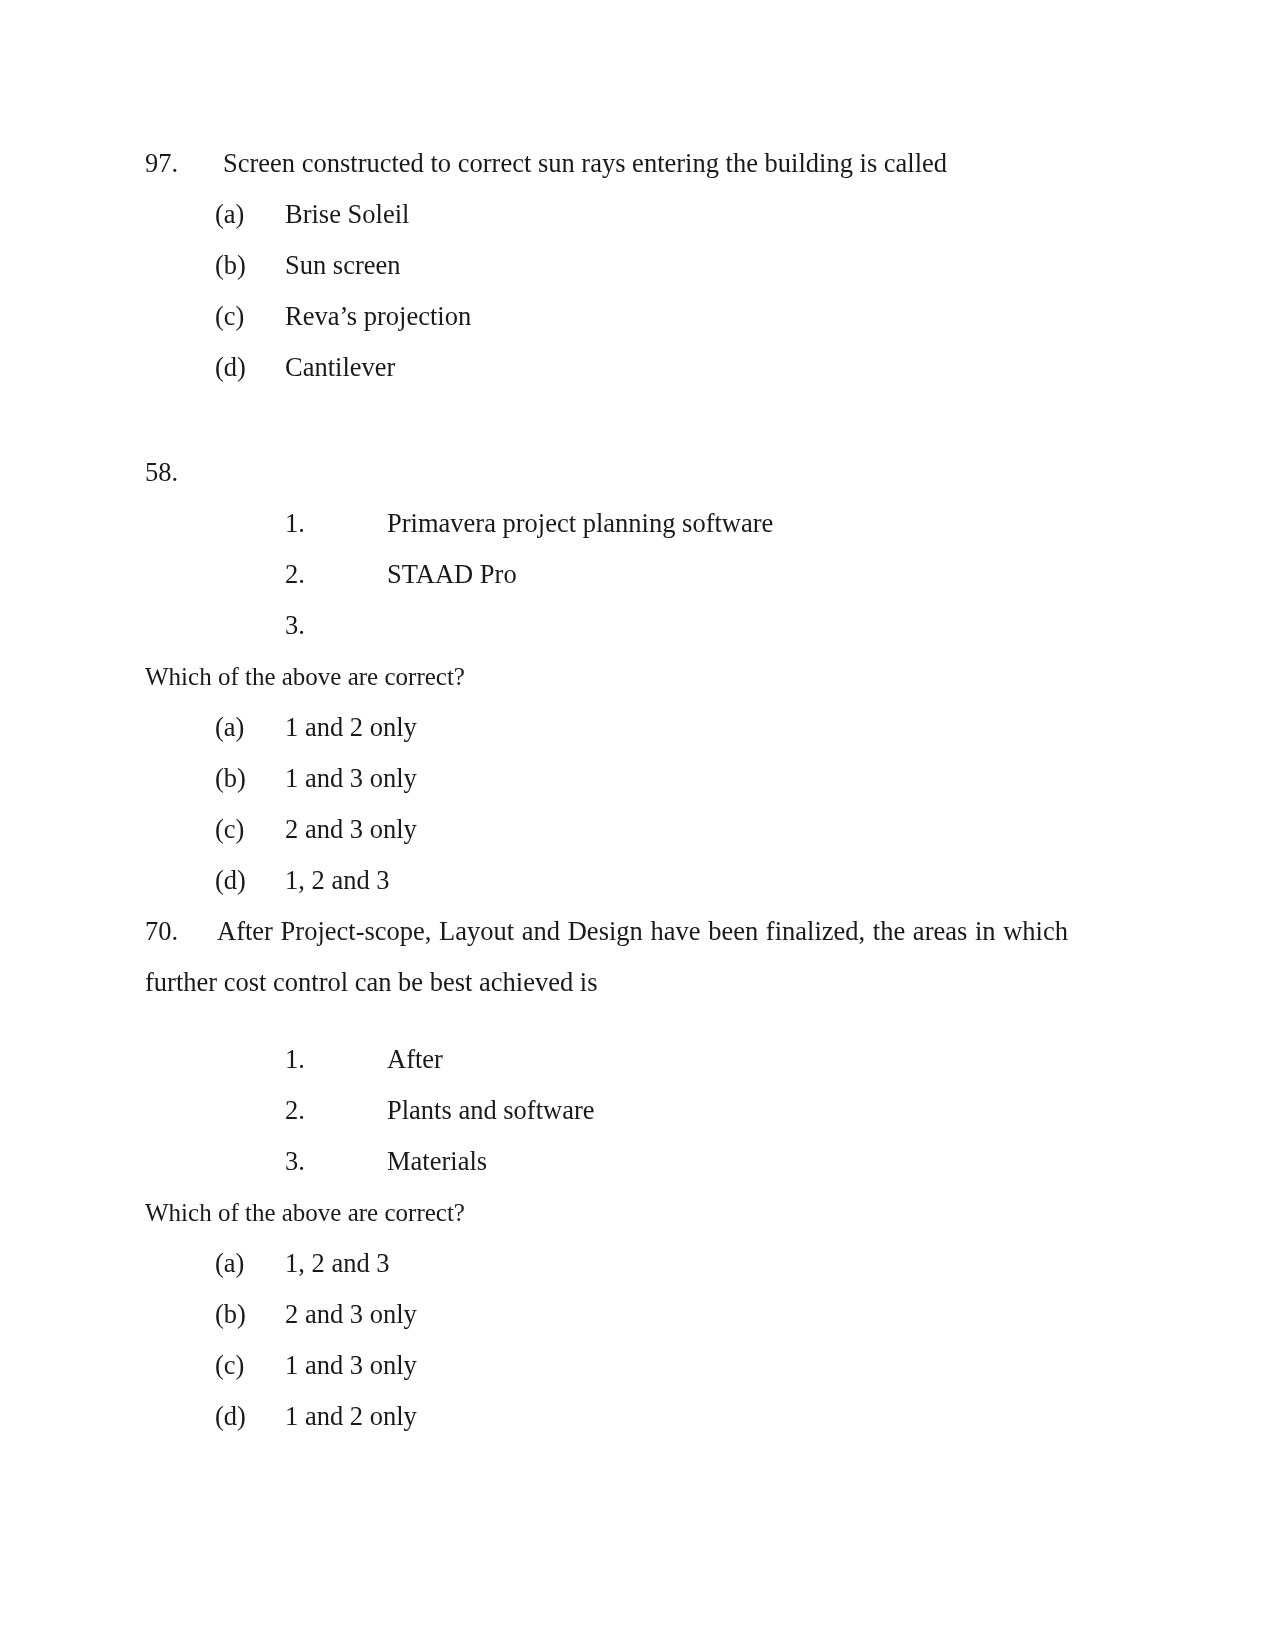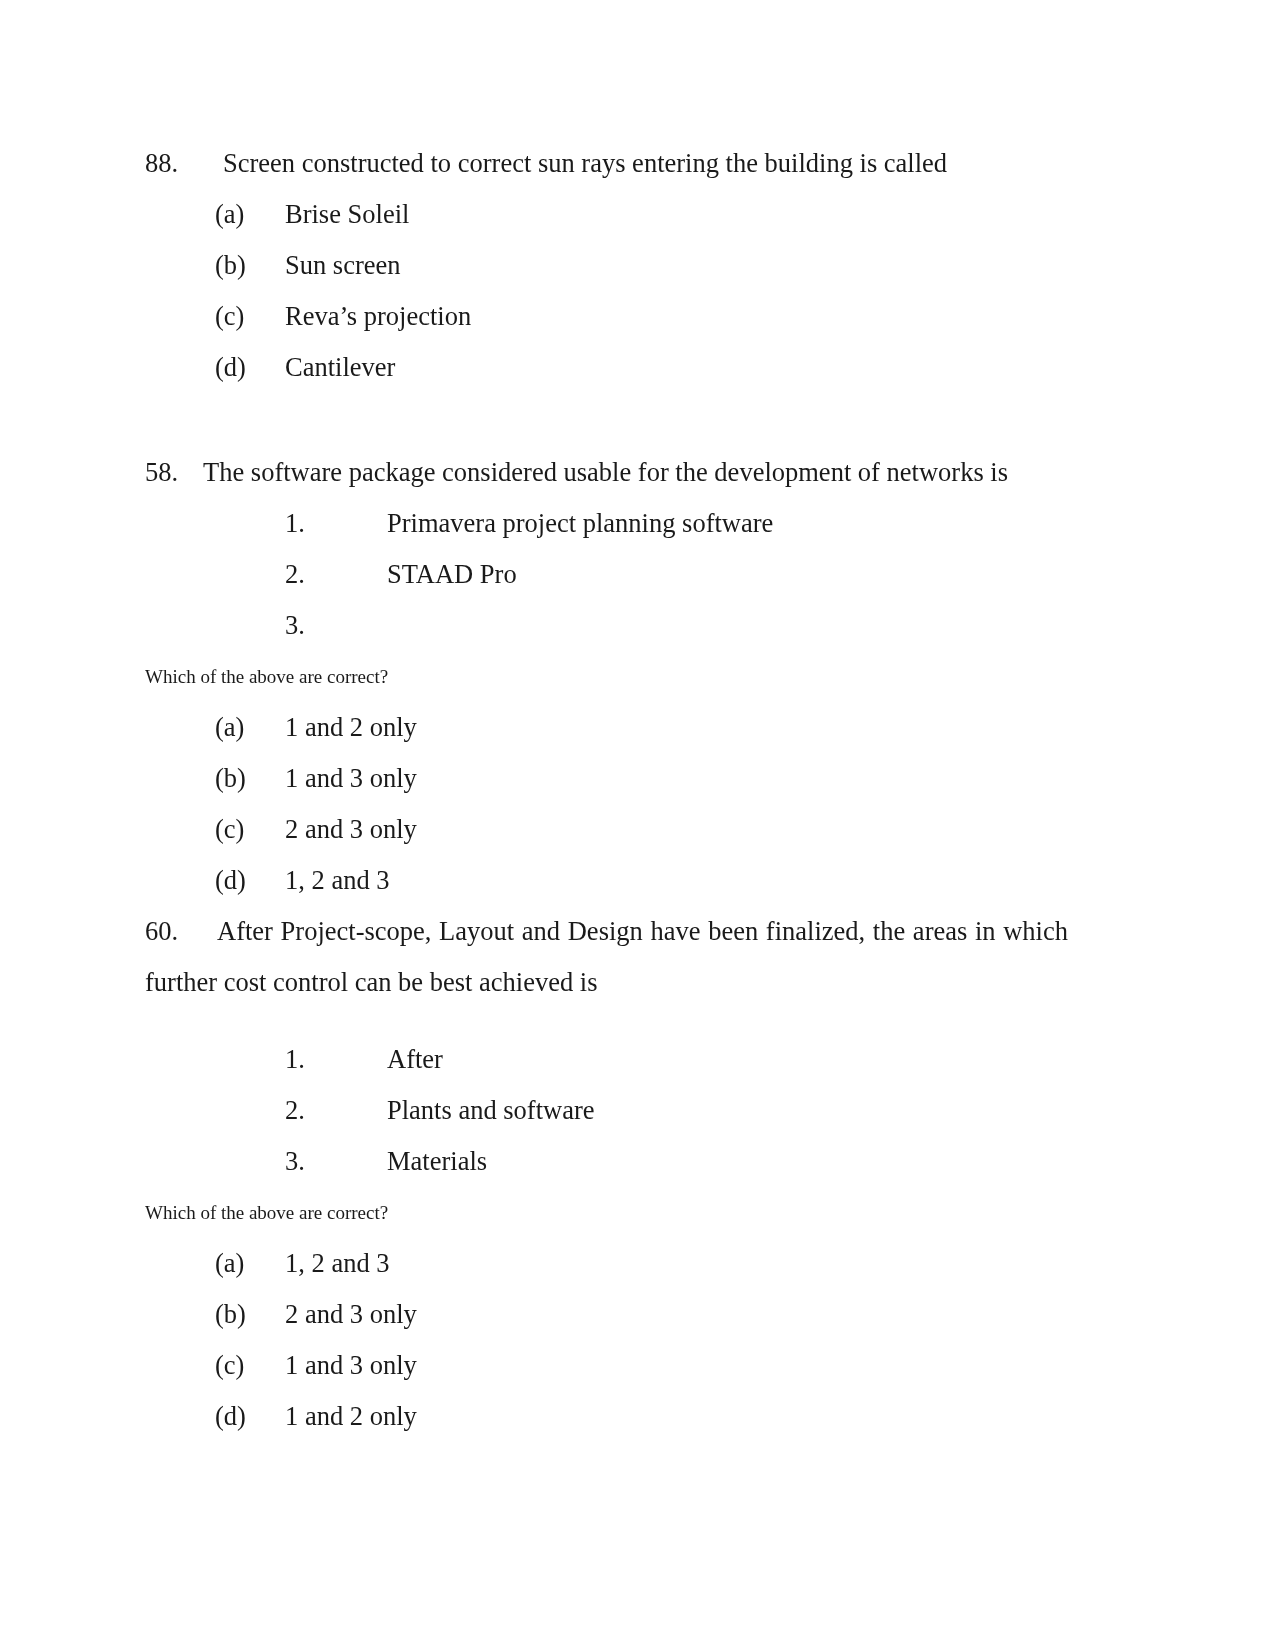--- a/index.html
+++ b/index.html
@@ -110,40 +110,40 @@
     width: 70px;
     margin-left: 140px;
   }
   .subitem-text {
     flex: 0 1 auto;
     margin-left: 32px;
   }
 
   
   .prompt-line {
-    font-size: 19px;
+    font-size: 25px;
     line-height: 51px;
     margin: 0;
     white-space: nowrap;
   }
 
   
   .gap-block { height: 54px; }
   .gap-small { height: 0px; }
   .gap-mid   { height: 26px; }
 </style>
 </head>
 <body>
 
 <div class="page">
   <div class="content">
 
     <div class="question-block">
       <div class="q-stem">
-        <span class="q-num q-num-gap-wide">88.</span>
+        <span class="q-num q-num-gap-wide">97.</span>
         <span class="q-text">Screen constructed to correct sun rays entering the building is called</span>
       </div>
 
       <div class="options">
         <div class="option-row">
           <span class="option-label">(a)</span>
           <span class="option-text">Brise Soleil</span>
         </div>
         <div class="option-row">
           <span class="option-label">(b)</span>
@@ -158,21 +158,20 @@
           <span class="option-text">Cantilever</span>
         </div>
       </div>
     </div>
 
     <div class="gap-block"></div>
 
     <div class="question-block">
       <div class="q-stem">
         <span class="q-num q-num-gap-narrow">58.</span>
-        <span class="q-text">The software package considered usable for the development of networks is</span>
       </div>
 
       <div class="subitems">
         <div class="subitem-row">
           <span class="subitem-num">1.</span>
           <span class="subitem-text">Primavera project planning software</span>
         </div>
         <div class="subitem-row">
           <span class="subitem-num">2.</span>
           <span class="subitem-text">STAAD Pro</span>
@@ -200,21 +199,21 @@
         <div class="option-row">
           <span class="option-label">(d)</span>
           <span class="option-text">1, 2 and 3</span>
         </div>
       </div>
     </div>
 
     <div class="gap-small"></div>
 
     <div class="question-block">
-      <div class="q-stem-justified"><span class="q-num-inline">60.</span><span class="q-lead-gap"></span><span>After Project-scope, Layout and Design have been finalized, the areas in which further cost control can be best achieved is</span></div>
+      <div class="q-stem-justified"><span class="q-num-inline">70.</span><span class="q-lead-gap"></span><span>After Project-scope, Layout and Design have been finalized, the areas in which further cost control can be best achieved is</span></div>
 
       <div class="gap-mid"></div>
 
       <div class="subitems">
         <div class="subitem-row">
           <span class="subitem-num">1.</span>
           <span class="subitem-text">After</span>
         </div>
         <div class="subitem-row">
           <span class="subitem-num">2.</span>

